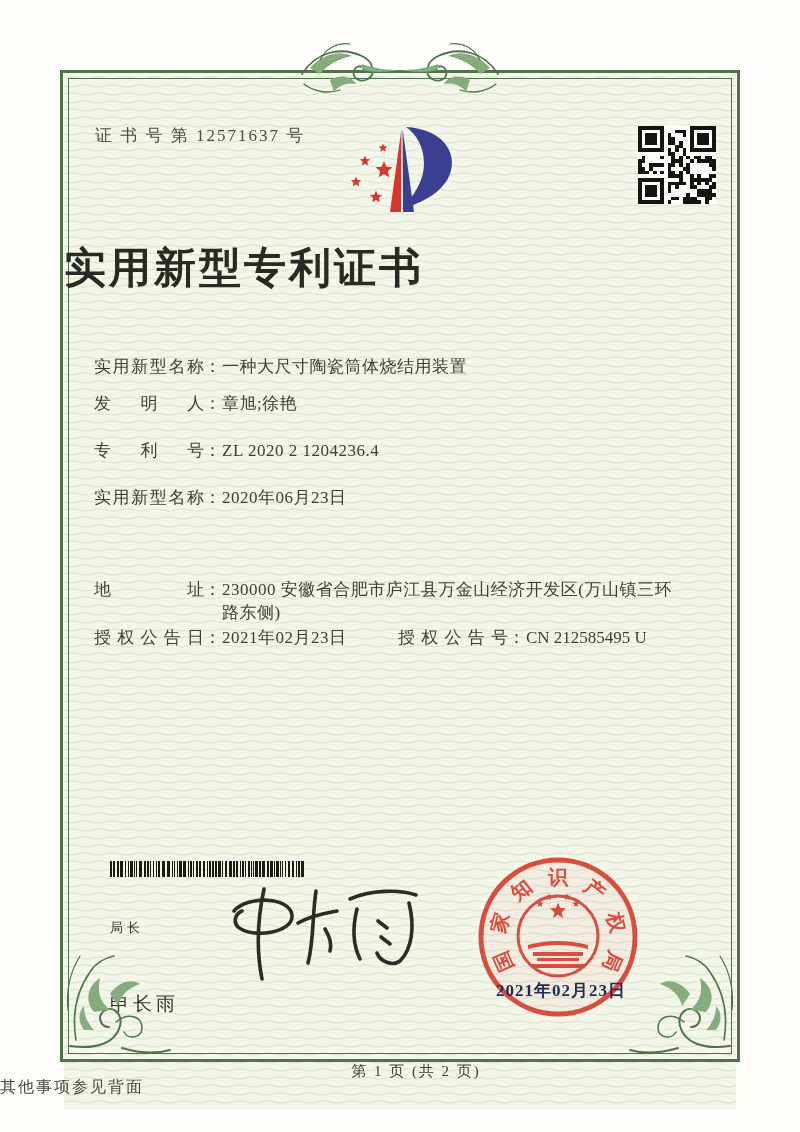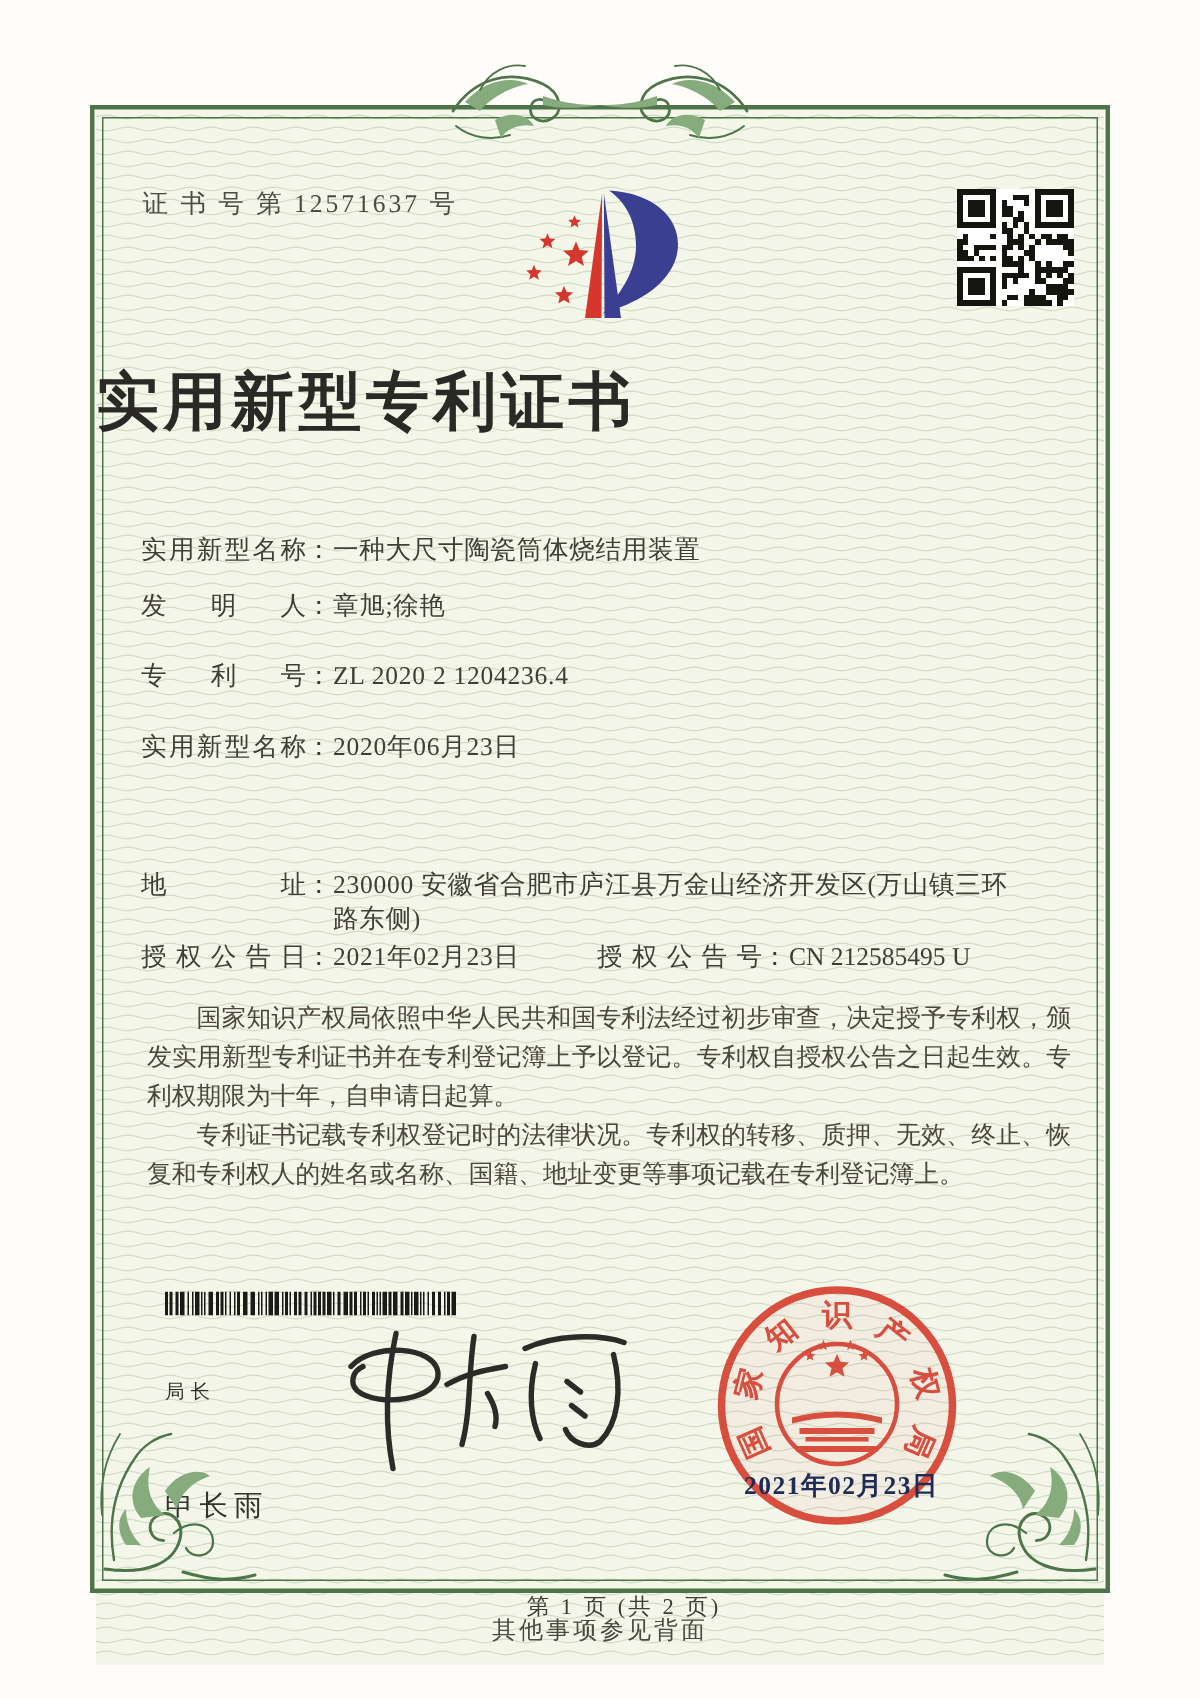--- a/index.html
+++ b/index.html
@@ -40,21 +40,21 @@
                 font-size:13px;letter-spacing:4px;color:#33332e;}
   .signer-name{position:absolute;left:46px;top:919px;font-family:"Liberation Sans","DejaVu Sans",sans-serif;
                font-size:19px;letter-spacing:4px;color:#33332e;}
   .signature{position:absolute;left:140px;top:795px;width:260px;height:130px;}
   .signature path{fill:none;stroke:#2b2b28;stroke-width:3.6;stroke-linecap:round;stroke-linejoin:round;}
   .seal{position:absolute;left:409px;top:780px;width:170px;height:170px;opacity:.93;z-index:4;}
   .seal-date{position:absolute;left:397px;top:907px;width:200px;text-align:center;font-size:17px;
              font-weight:bold;letter-spacing:1px;color:var(--ink);z-index:5;}
   .page-num{position:absolute;left:0;top:958px;width:100%;text-align:center;font-size:15px;
             letter-spacing:2px;color:#3e3d35;margin-top:32px;}
-  .back-note{position:absolute;left:0;top:1077px;width:100%;text-align:center;font-size:16px;
+  .back-note{position:absolute;left:0;top:1077px;width:100%;font-size:16px;
              letter-spacing:2px;color:#4a493f;z-index:3;}
 </style>
 </head>
 <body>
 
 <div class="page">
 
   <div class="guilloche-wrap">
     <svg id="guilloche" viewBox="0 0 672 1038">
         <path d="M0 6 q7 -2.4 14 0 q7 2.4 14 0 q7 -2.4 14 0 q7 2.4 14 0 q7 -2.4 14 0 q7 2.4 14 0 q7 -2.4 14 0 q7 2.4 14 0 q7 -2.4 14 0 q7 2.4 14 0 q7 -2.4 14 0 q7 2.4 14 0 q7 -2.4 14 0 q7 2.4 14 0 q7 -2.4 14 0 q7 2.4 14 0 q7 -2.4 14 0 q7 2.4 14 0 q7 -2.4 14 0 q7 2.4 14 0 q7 -2.4 14 0 q7 2.4 14 0 q7 -2.4 14 0 q7 2.4 14 0 q7 -2.4 14 0 q7 2.4 14 0 q7 -2.4 14 0 q7 2.4 14 0 q7 -2.4 14 0 q7 2.4 14 0 q7 -2.4 14 0 q7 2.4 14 0 q7 -2.4 14 0 q7 2.4 14 0 q7 -2.4 14 0 q7 2.4 14 0 q7 -2.4 14 0 q7 2.4 14 0 q7 -2.4 14 0 q7 2.4 14 0 q7 -2.4 14 0 q7 2.4 14 0 q7 -2.4 14 0 q7 2.4 14 0 q7 -2.4 14 0 q7 2.4 14 0 q7 -2.4 14 0 q7 2.4 14 0" fill="none" stroke="#9cbb95" stroke-width="0.8" stroke-opacity="0.42"></path>
@@ -394,24 +394,20 @@
     <div class="frow f3">
       <span class="flabel">实用新型名称</span><span class="fcolon">：</span><span class="fvalue">2020年06月23日</span>
     </div>
     <div class="frow f5">
       <span class="flabel">地址</span><span class="fcolon">：</span><span class="fvalue">230000 安徽省合肥市庐江县万金山经济开发区(万山镇三环路东侧)</span>
     </div>
     <div class="frow fgrant">
       <span class="flabel">授权公告日</span><span class="fcolon">：</span><span class="fvalue1">2021年02月23日</span><span class="flabel">授权公告号</span><span class="fcolon">：</span><span>CN 212585495 U</span>
     </div>
 
-    <div class="paras">
-      <p class="para">国家知识产权局依照中华人民共和国专利法经过初步审查，决定授予专利权，颁发实用新型专利证书并在专利登记簿上予以登记。专利权自授权公告之日起生效。专利权期限为十年，自申请日起算。</p>
-      <p class="para">专利证书记载专利权登记时的法律状况。专利权的转移、质押、无效、终止、恢复和专利权人的姓名或名称、国籍、地址变更等事项记载在专利登记簿上。</p>
-    </div>
 
     <svg class="barcode" id="barcode" viewBox="0 0 198 16" preserveAspectRatio="none">
         <rect x="0" y="0" width="2" height="16" fill="#1a1a16"></rect>
         <rect x="3" y="0" width="2" height="16" fill="#1a1a16"></rect>
         <rect x="7" y="0" width="2" height="16" fill="#1a1a16"></rect>
         <rect x="10" y="0" width="3" height="16" fill="#1a1a16"></rect>
         <rect x="15" y="0" width="1" height="16" fill="#1a1a16"></rect>
         <rect x="18" y="0" width="1" height="16" fill="#1a1a16"></rect>
         <rect x="20" y="0" width="3" height="16" fill="#1a1a16"></rect>
         <rect x="24" y="0" width="1" height="16" fill="#1a1a16"></rect>

